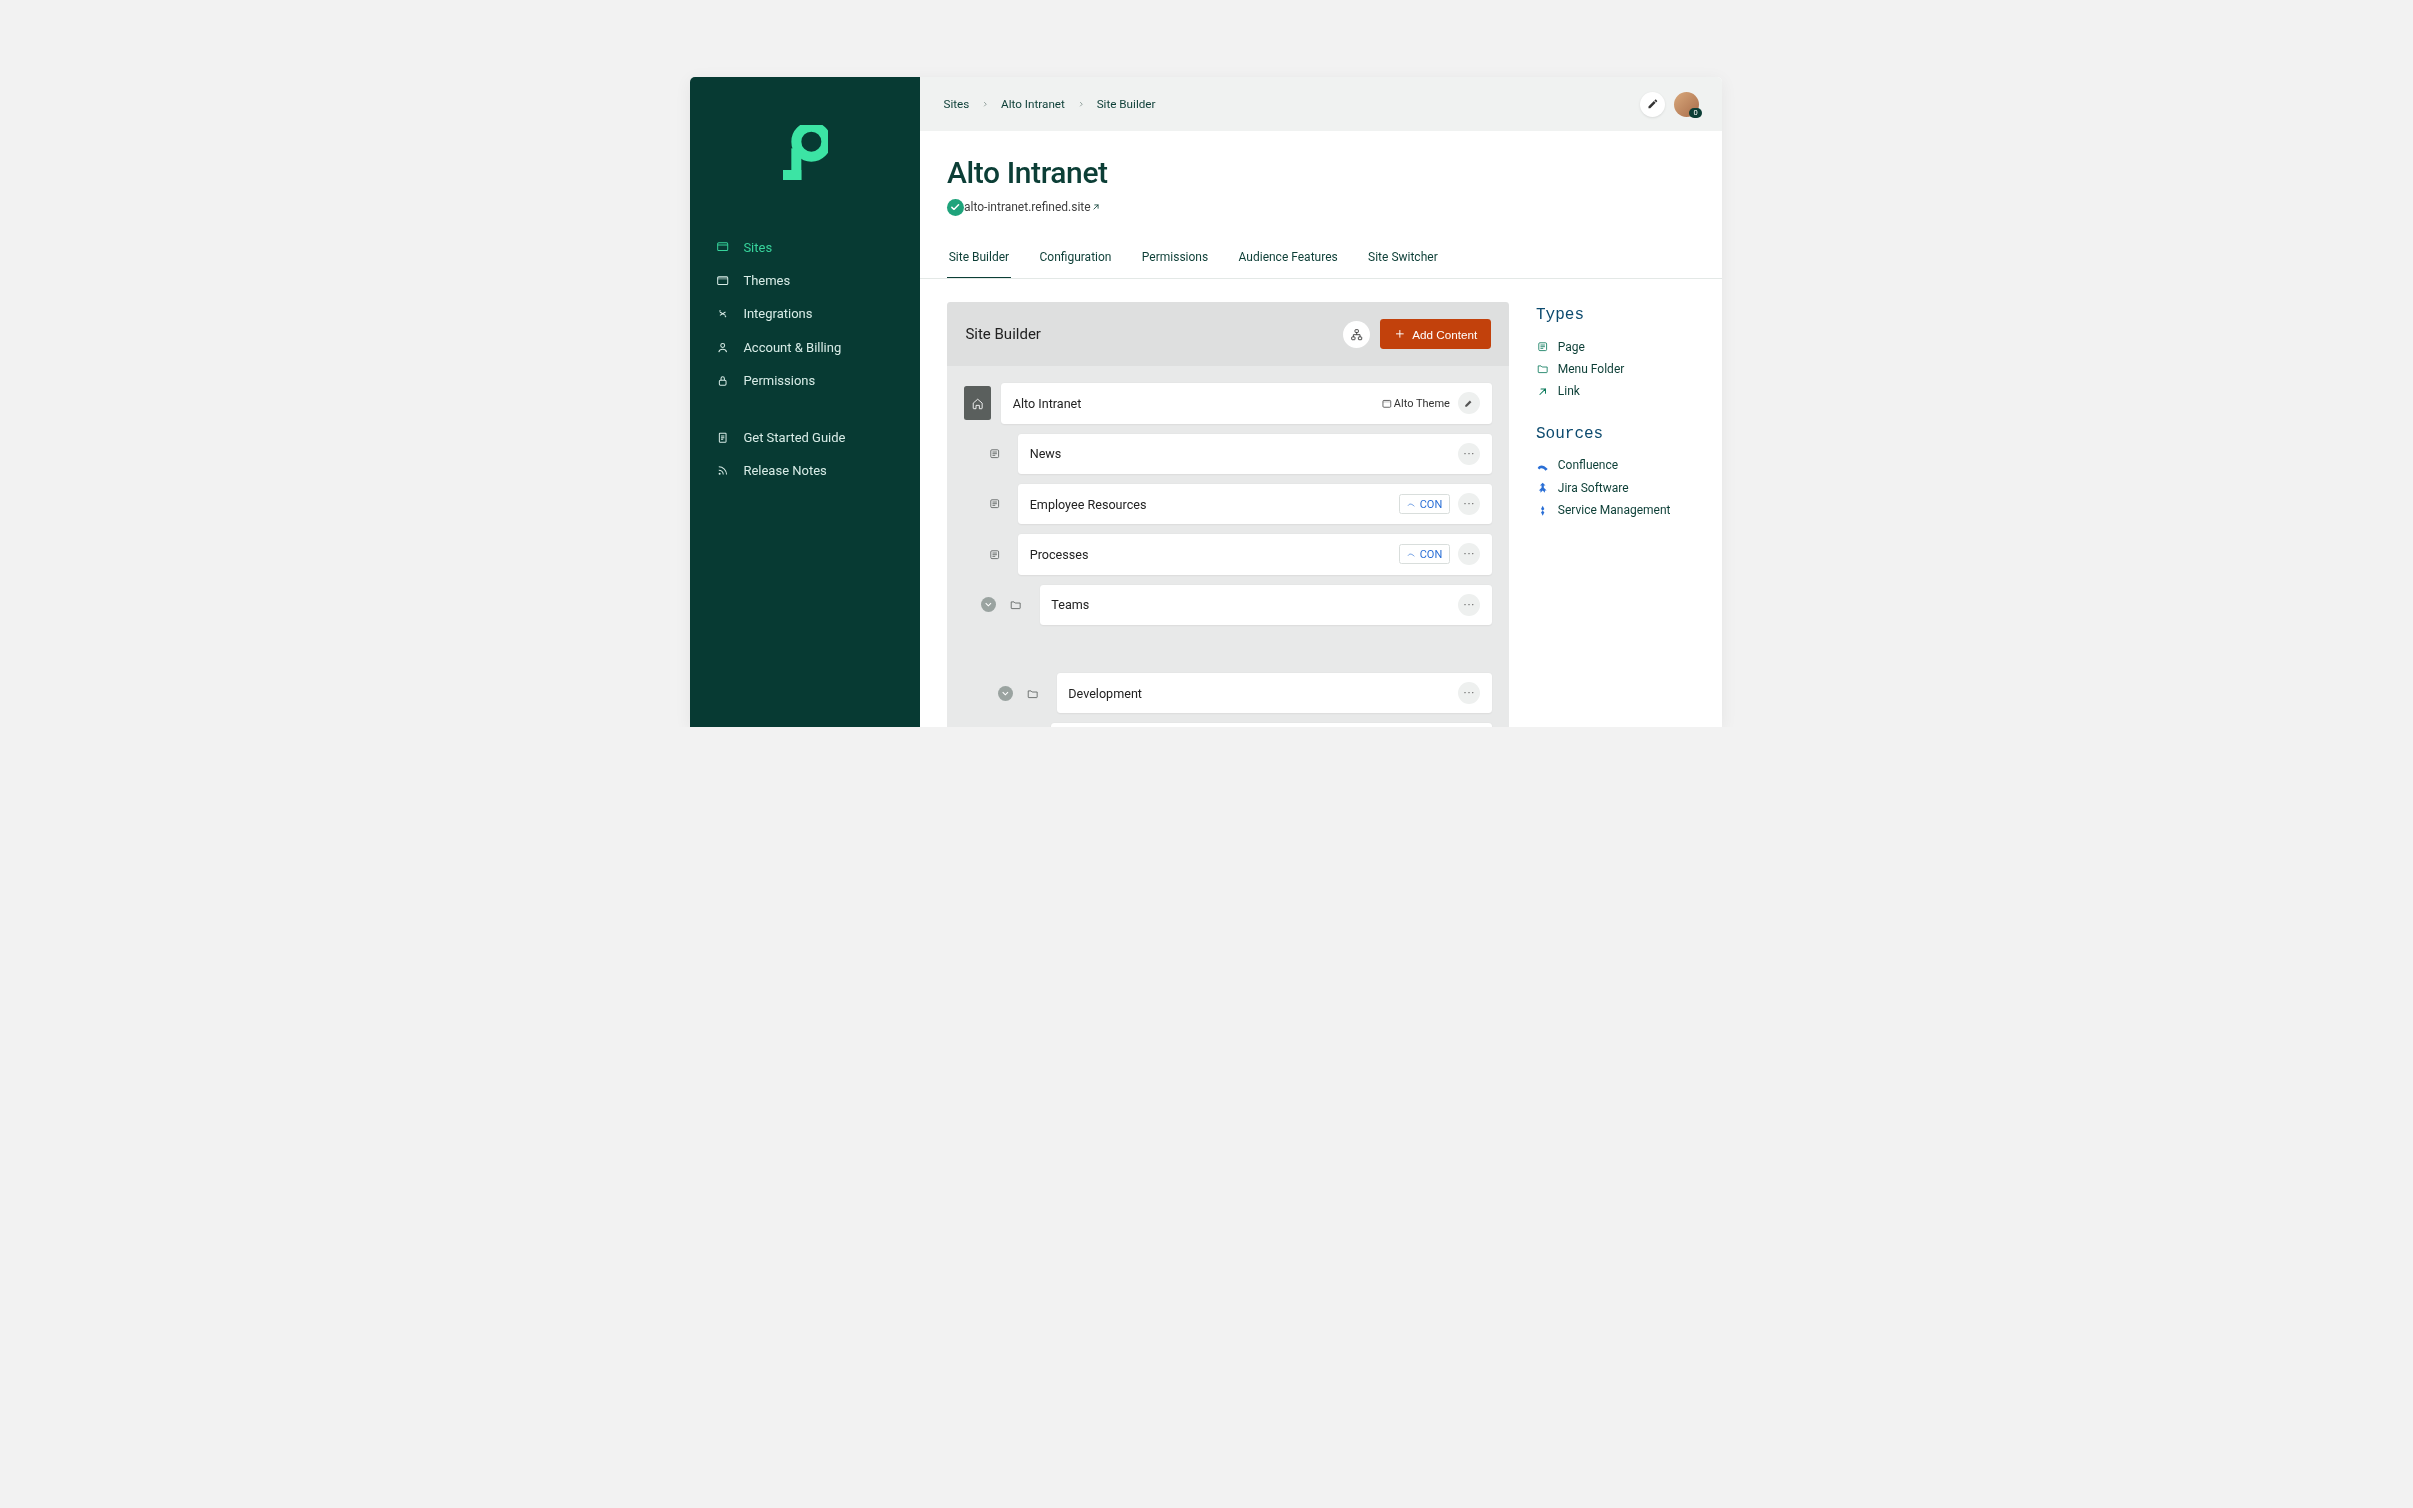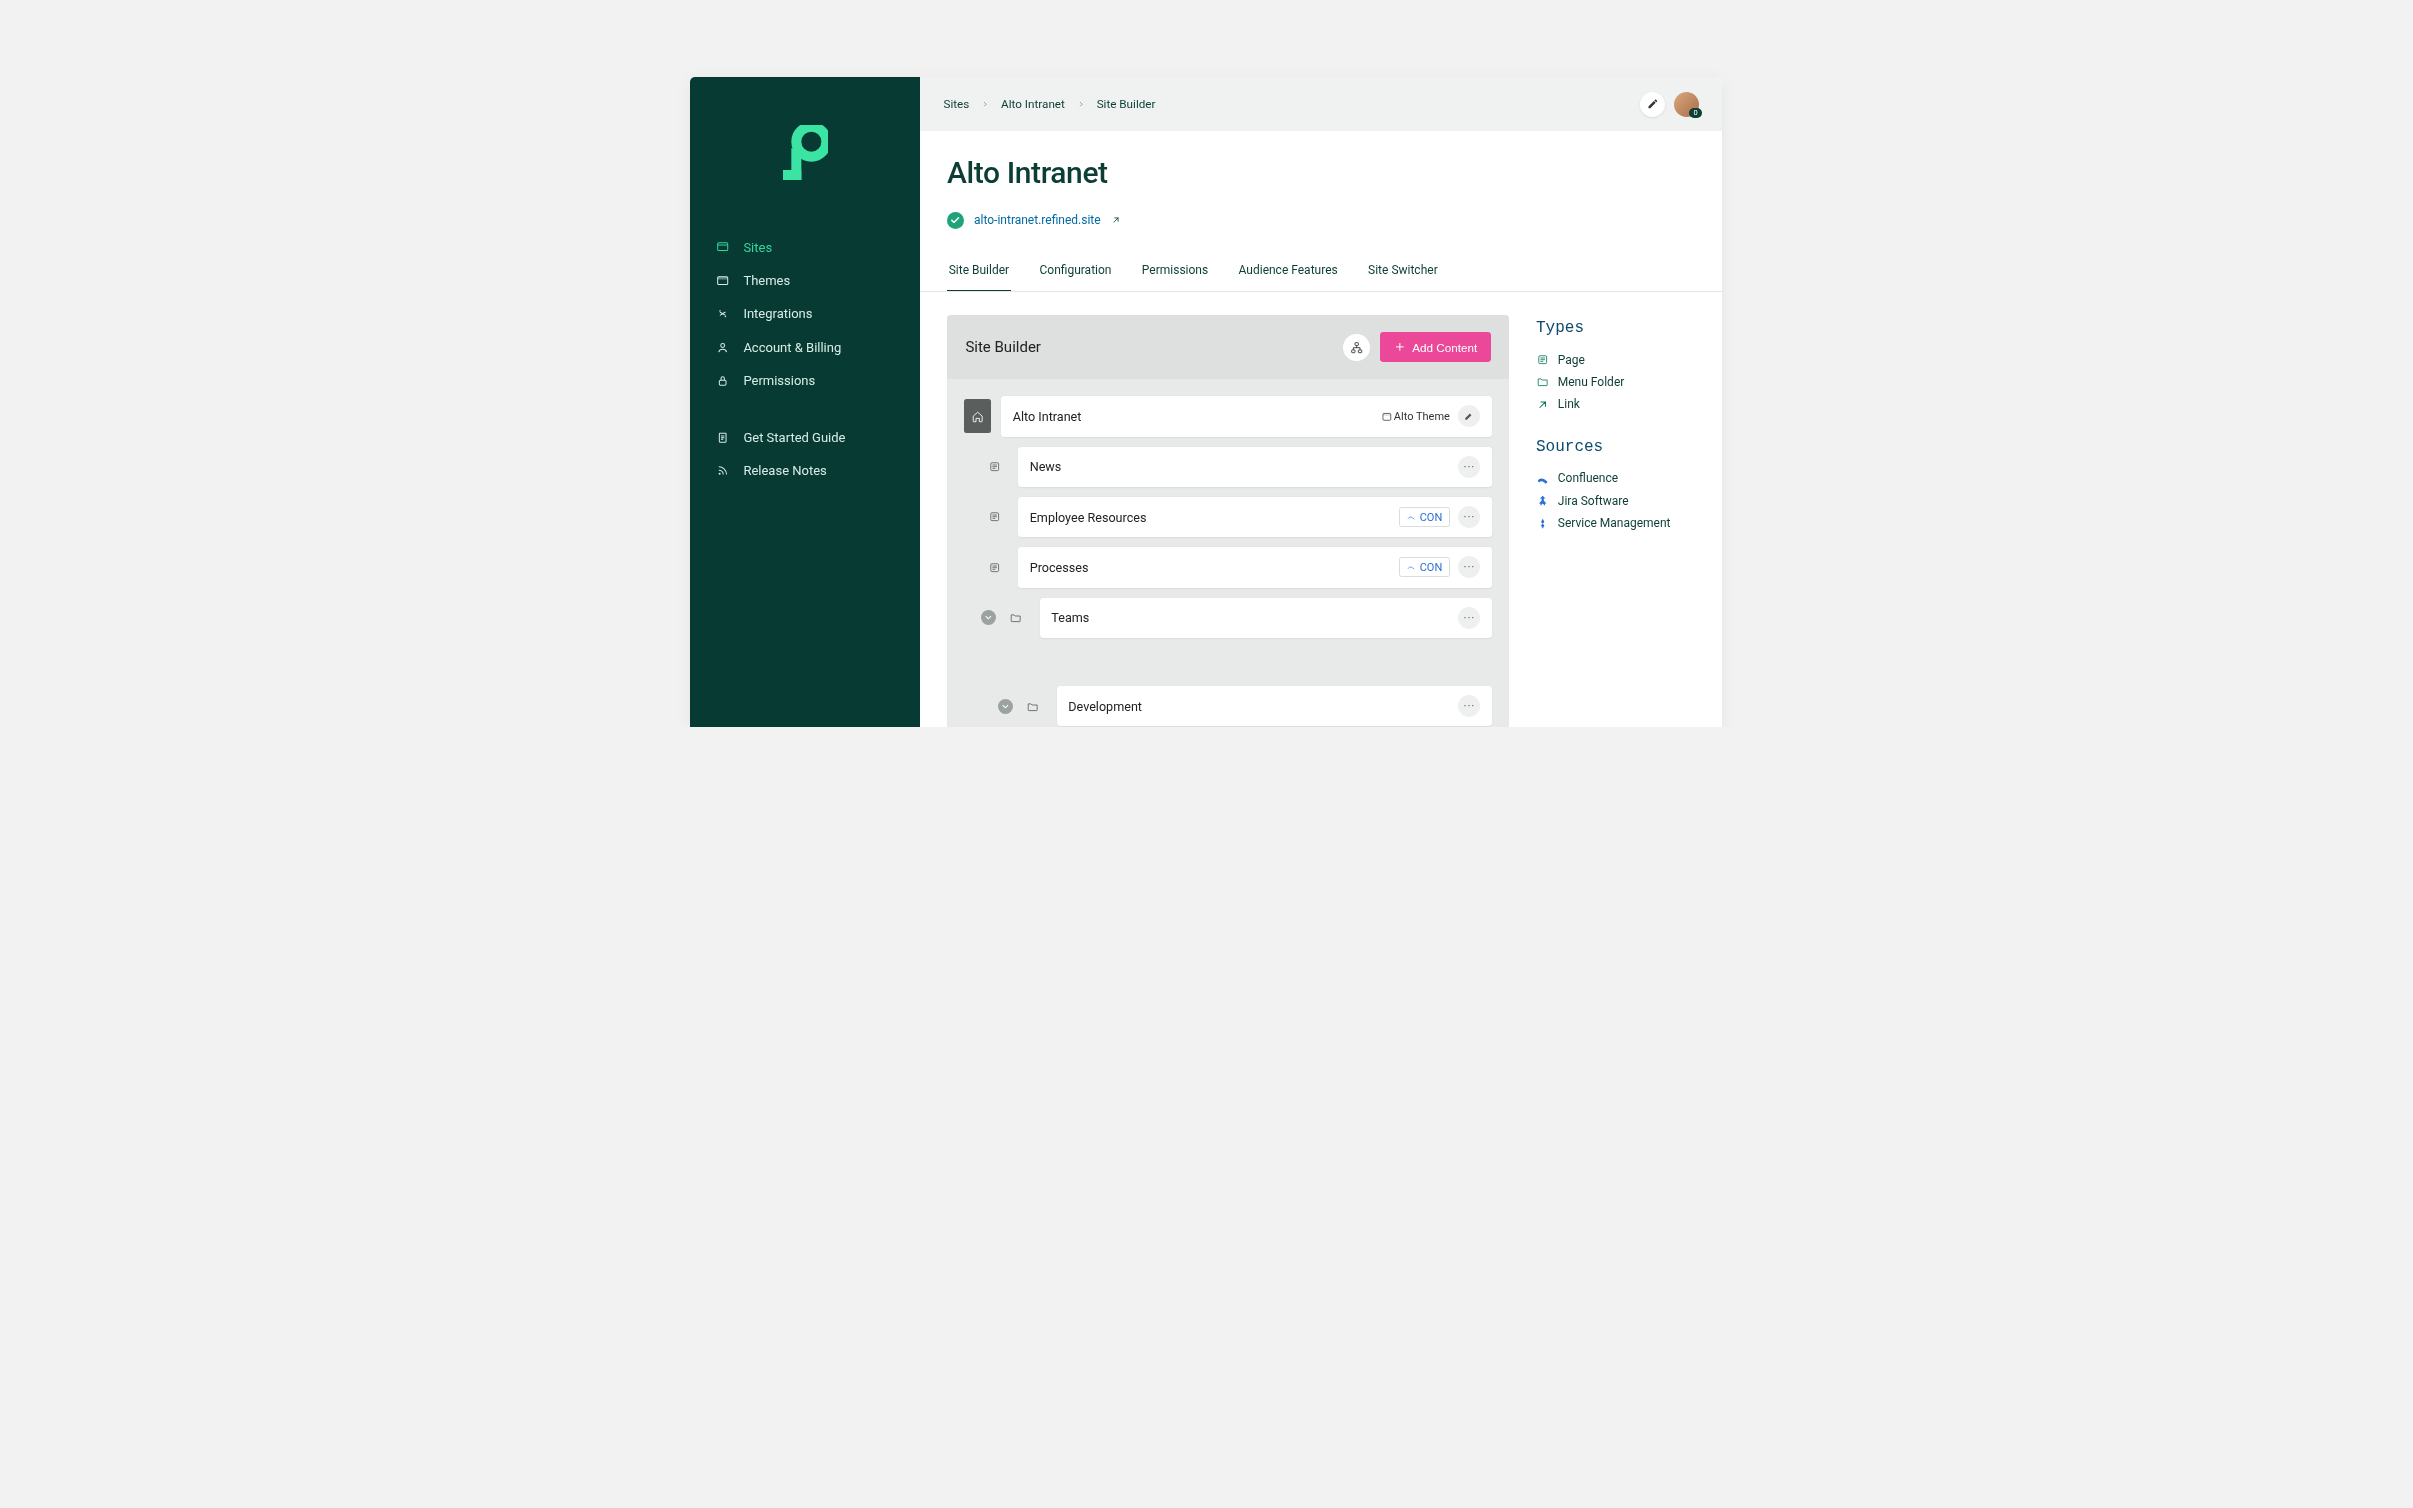--- a/index.html
+++ b/index.html
@@ -16,31 +16,31 @@
 .main { flex:1; background:#fff; display:flex; flex-direction:column; }
 .topbar { height:54px; background:#f0f2f1; display:flex; align-items:center; padding:0 23.5px; justify-content:space-between; }
 .bc { display:flex; align-items:center; gap:11.7px; font-size:11.7px; color:#0c3e36; }
 .bc-sep { color:#6b7f7a; }
 .top-right { display:flex; align-items:center; gap:8.4px; }
 .icon-btn { width:25px; height:25px; border-radius:50%; background:#fff; display:flex; align-items:center; justify-content:center; cursor:pointer; box-shadow:0 0.8px 2.5px rgba(0,0,0,0.1); }
 .avatar { width:25px; height:25px; border-radius:50%; background:linear-gradient(135deg,#d9a97c,#a86c4a); position:relative; }
 .avatar .badge { position:absolute; right:-3.4px; bottom:-1.7px; background:#0c3e36; color:#fff; font-size:7.5px; border-radius:6.7px; padding:0.8px 4.2px; }
 .page-head { padding:23.5px 27px 0; }
 .page-title { font-size:30px; font-weight:500; color:#0c3e36; letter-spacing:-0.4px; }
-.site-url-row { display:flex; align-items:center; gap:10px; margin-top:22px; font-size:12px; color:#0369a1; }
+.site-url-row { display:flex; align-items:center; margin-top:9px; font-size:12px; color:#404040; }
 .status-dot { width:17px; height:17px; border-radius:50%; background:#1fa37b; display:flex; align-items:center; justify-content:center; }
 .tabs { display:flex; gap:27px; margin-top:34px; border-bottom:0.8px solid #e3e8e6; padding:0 27px; }
 .tab { padding:0 1.7px 13.4px; font-size:12px; color:#0c3e36; cursor:pointer; }
 .tab.active { border-bottom:1.7px solid #0c3e36; }
 .content { display:flex; gap:27px; padding:23.5px 27px 0; flex:1; overflow:hidden; }
 .builder { flex:1; min-width:0; }
 .builder-header { background:#dedfdf; padding:17px 18.4px; display:flex; align-items:center; justify-content:space-between; border-radius:3.4px 3.4px 0 0; }
 .builder-title { font-size:15px; font-weight:400; color:#222; }
 .builder-actions { display:flex; align-items:center; gap:10px; }
-.btn-primary { background:#ec4899; color:#fff; border:none; padding:8.4px 13.4px; border-radius:3.4px; font-size:11.7px; display:flex; align-items:center; gap:6.7px; cursor:pointer; }
+.btn-primary { background:#c2410c; color:#fff; border:none; padding:8.4px 13.4px; border-radius:3.4px; font-size:11.7px; display:flex; align-items:center; gap:6.7px; cursor:pointer; }
 .round-icon { width:27px; height:27px; border-radius:50%; background:#fff; display:flex; align-items:center; justify-content:center; cursor:pointer; }
 .tree { background:#e8e9e9; padding:17px 17px 0 17px; }
 .row { display:flex; align-items:center; gap:10px; position:relative; margin-bottom:10px; }
 .handle { width:27px; height:34px; display:flex; align-items:center; justify-content:center; background:#5a5f5d; color:#fff; border-radius:2.5px; flex:0 0 27px; }
 .handle.muted { background:transparent; color:#5a5f5d; }
 .card { flex:1; background:#fff; border-radius:3.4px; padding:9.2px 11.7px; display:flex; align-items:center; justify-content:space-between; box-shadow:0 0.8px 1.7px rgba(0,0,0,0.06); min-height:35px; }
 .card-left { display:flex; align-items:center; gap:10px; font-size:12.6px; color:#222; }
 .card-right { display:flex; align-items:center; gap:8.4px; }
 .theme-tag { display:flex; align-items:center; gap:1px; font-size:11px; color:#333; }
 .pill { border:0.8px solid #d9dedc; border-radius:2.5px; padding:2.5px 6.7px; font-size:11px; color:#2a6fd6; display:flex; align-items:center; gap:4.2px;text-align:center; }

